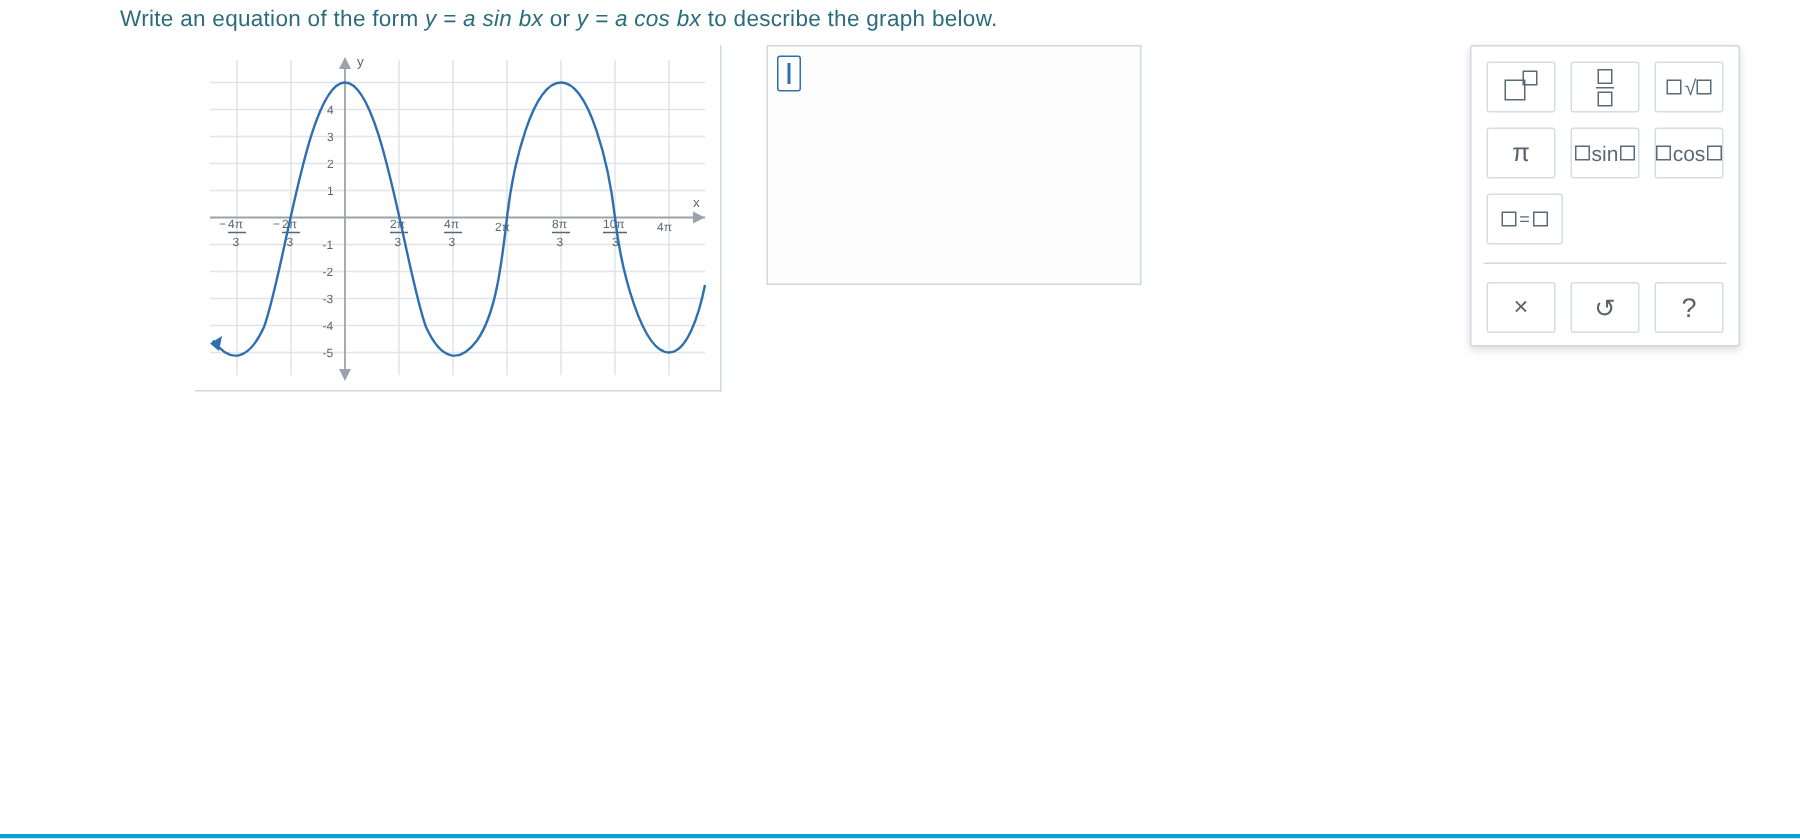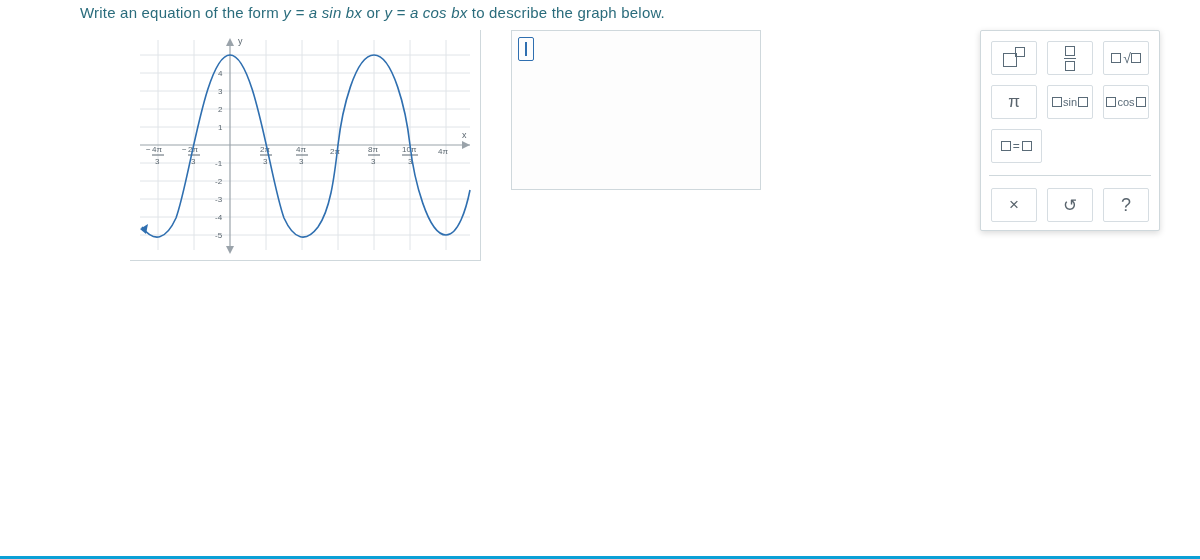--- a/index.html
+++ b/index.html
@@ -57,21 +57,21 @@
   .kp-btn.wide{flex:1;}
   .kp-sep{height:1px;background:var(--panel-border);margin:2px -2px;}
   .kp-btn .ph{width:8px;height:8px;border:1px solid #5a6b78;display:inline-block;}
   .kp-exp{position:relative;width:22px;height:18px;}
   .kp-exp .base{position:absolute;left:0;bottom:0;width:12px;height:12px;border:1px solid #5a6b78;}
   .kp-exp .sup{position:absolute;right:0;top:-2px;width:8px;height:8px;border:1px solid #5a6b78;}
   .kp-frac{display:flex;flex-direction:column;align-items:center;gap:2px;}
   .kp-frac .bar{width:12px;height:1px;background:#5a6b78;}
   .kp-sqrt-wrap{display:flex;align-items:center;}
   .kp-sqrt-wrap .lead{width:8px;height:8px;border:1px solid #5a6b78;margin-right:2px;}
-  .kp-trig{font-size:11px;color:#5a6b78;display:flex;align-items:center;gap:1px;}
+  .kp-trig{font-size:14px;color:#5a6b78;display:flex;align-items:center;gap:1px;}
   .kp-eq{font-size:12px;color:#5a6b78;display:flex;align-items:center;gap:2px;}
   .kp-btn .sym{font-size:17px;color:#59646d;}
   
   .accent{position:absolute;left:0;right:0;bottom:0;height:3px;background:#0aa0d6;}
 </style>
 </head>
 <body>
 
 <div class="page">
   <div class="prompt">

